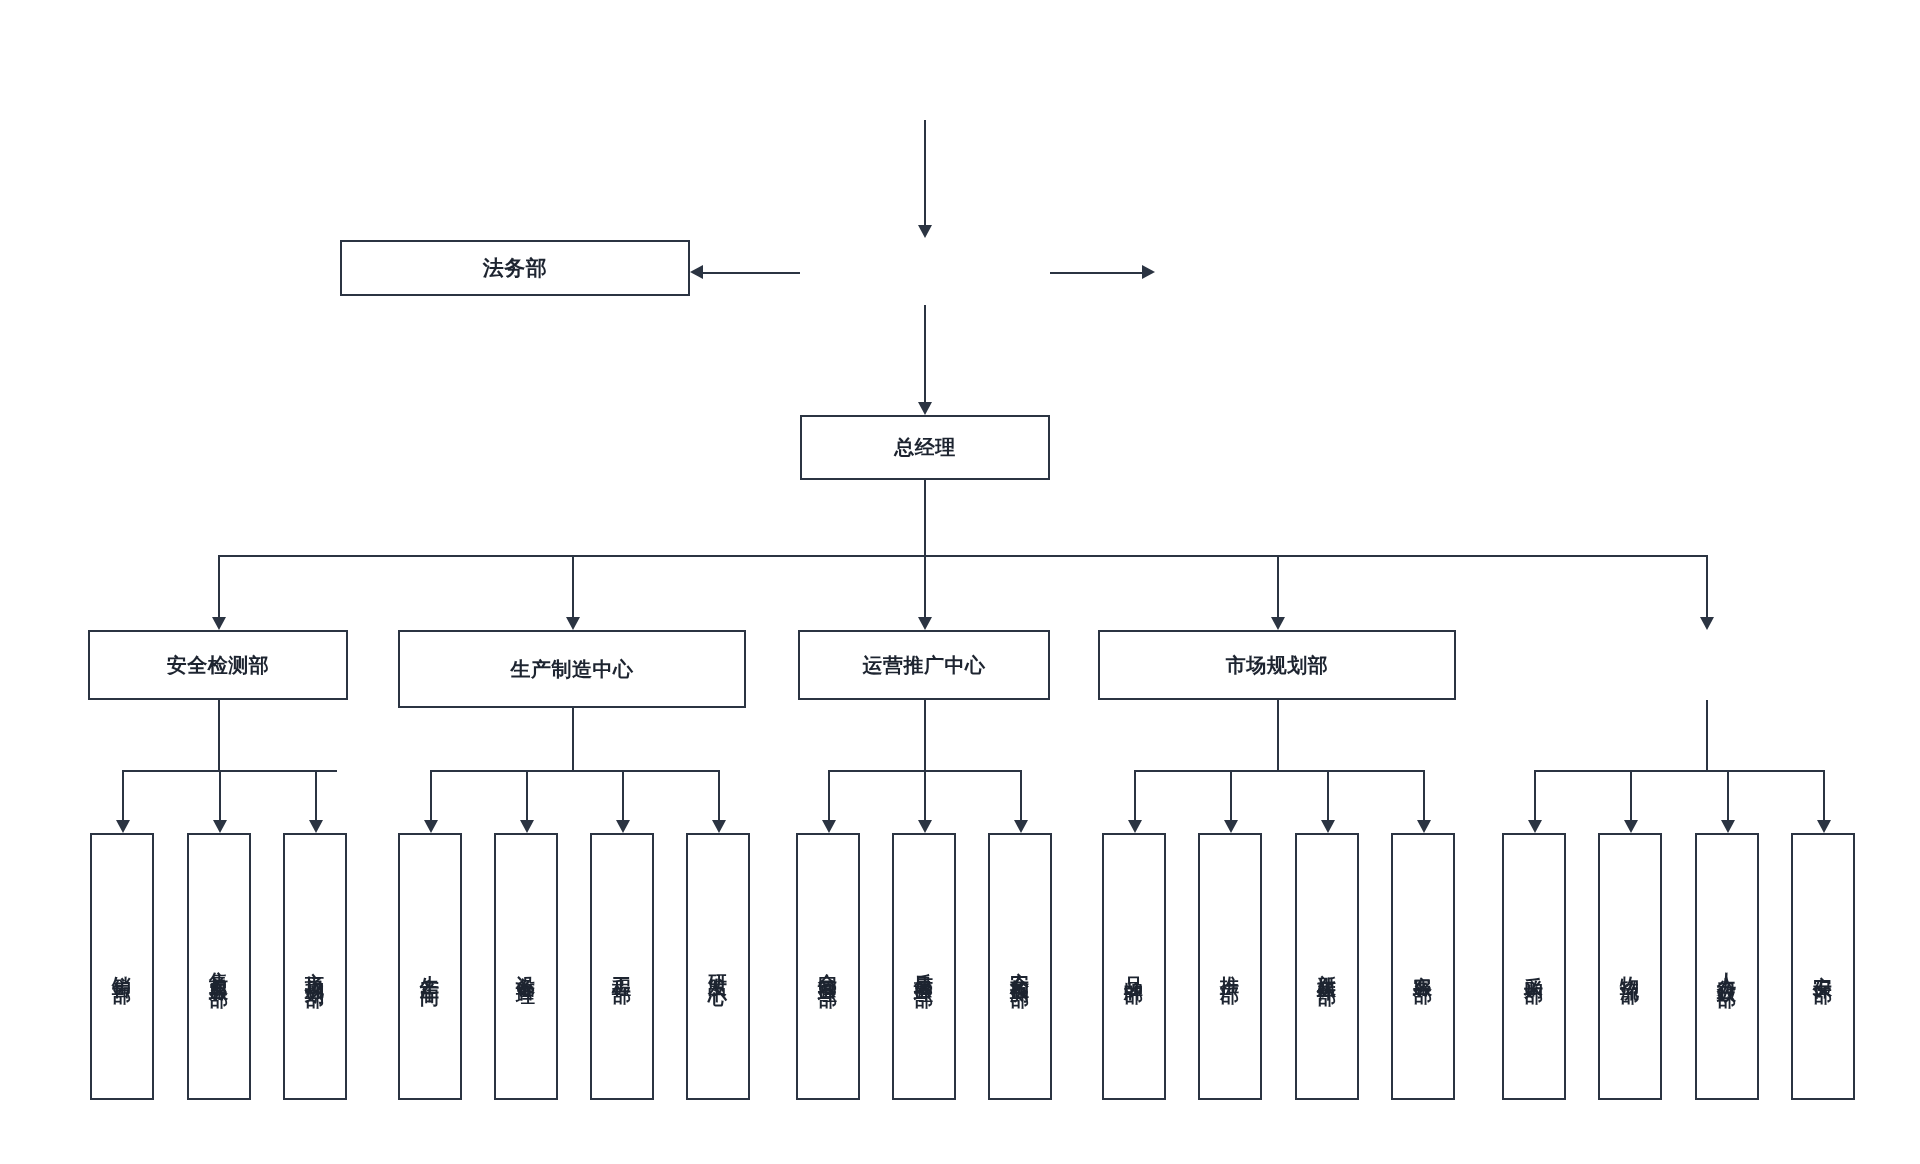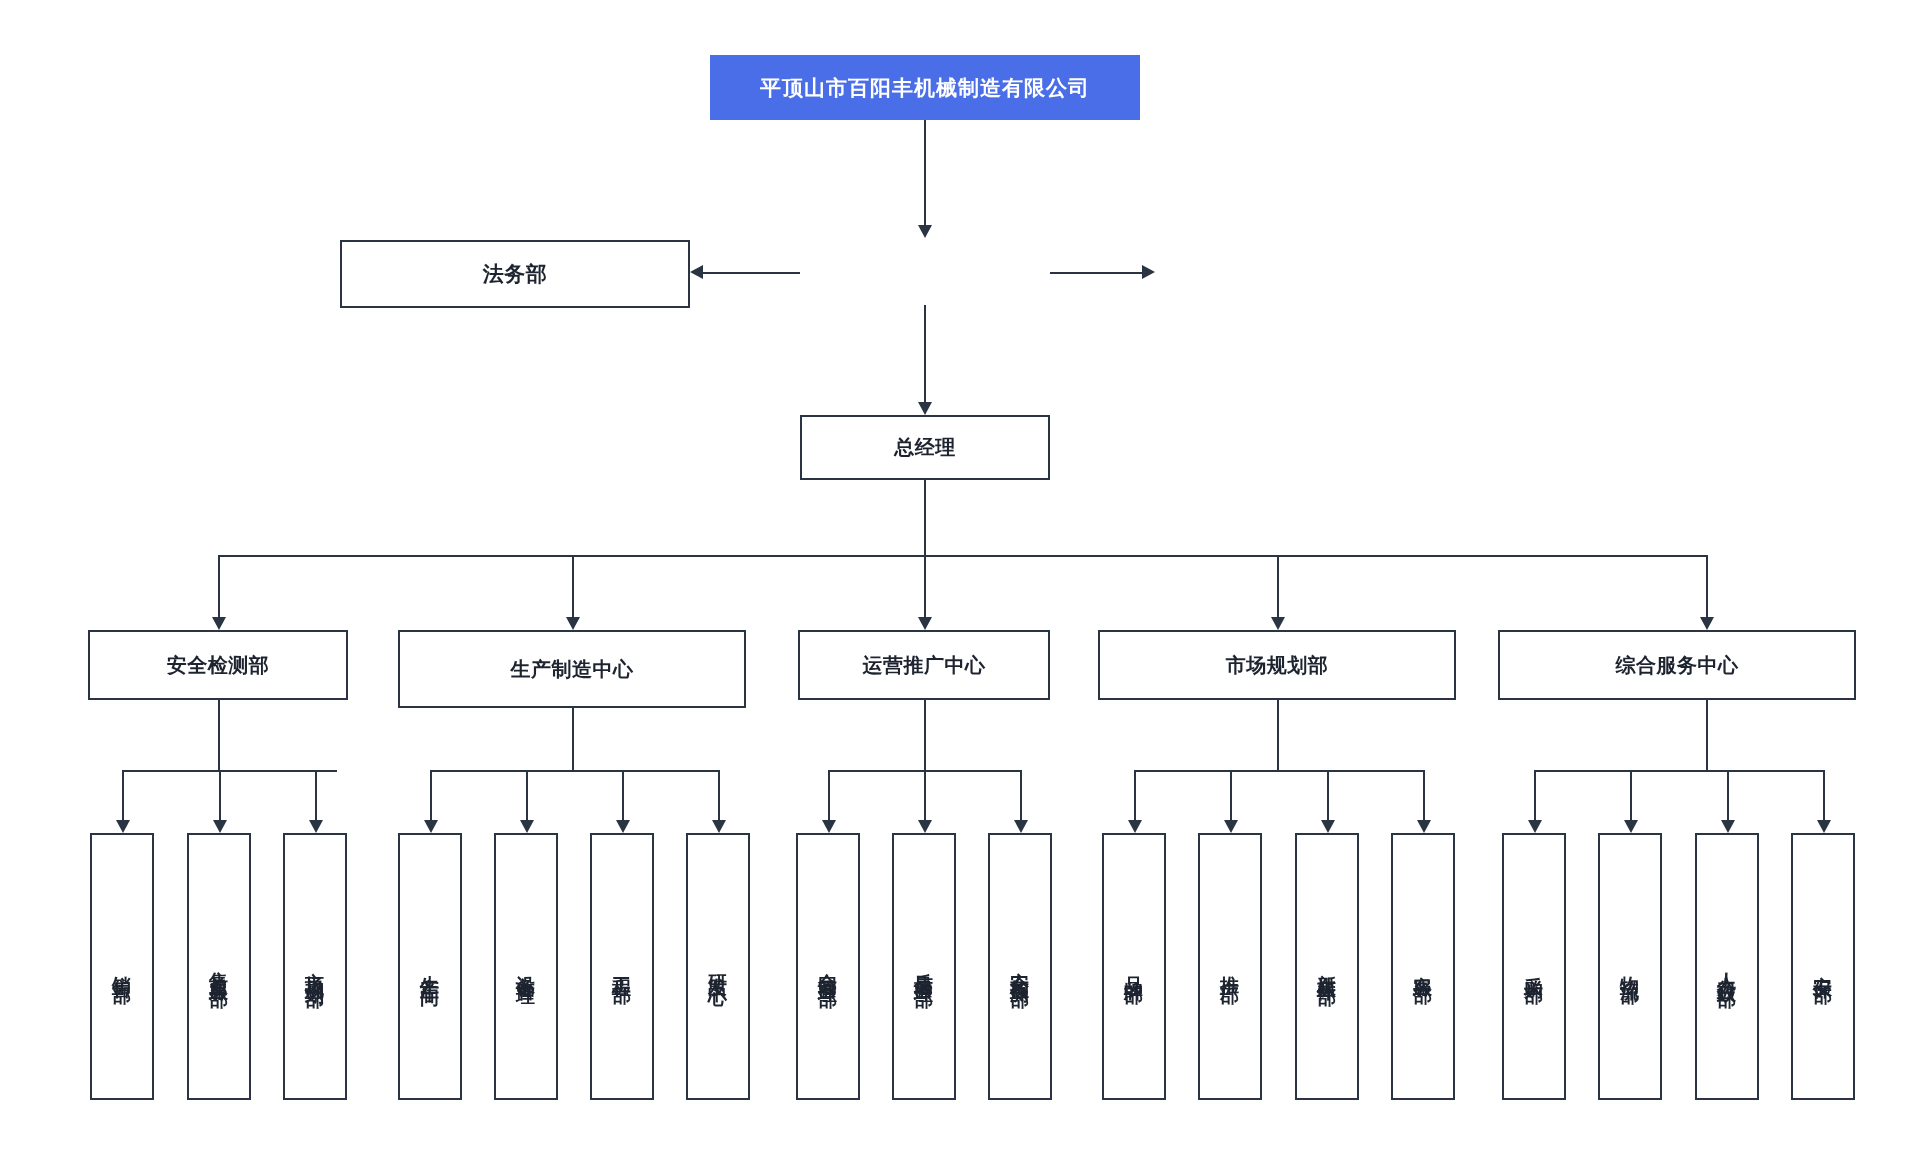--- a/index.html
+++ b/index.html
@@ -69,28 +69,25 @@
     border-top:7px solid transparent;
     border-bottom:7px solid transparent;
     border-left:13px solid #2b3442;
   }
 </style>
 </head>
 <body>
 
 <div id="chart">
 
-  <div class="node root" style="left:710px;top:55px;width:430px;height:65px;">
-    <span>平顶山市百阳丰机械制造有限公司</span>
-  </div>
 
   <div class="ln v" style="left:924px;top:120px;height:105px;"></div>
   <div class="arrow down" style="left:918px;top:225px;"></div>
 
-  <div class="node lvl1" style="left:340px;top:240px;width:350px;height:68px;">
+  <div class="node lvl1" style="left:340px;top:240px;width:350px;height:56px;">
     <span>法务部</span>
   </div>
 
 
 
   <div class="ln h" style="left:703px;top:272px;width:97px;"></div>
   <div class="arrow left" style="left:690px;top:265px;"></div>
 
   <div class="ln h" style="left:1050px;top:272px;width:92px;"></div>
   <div class="arrow right" style="left:1142px;top:265px;"></div>
@@ -125,23 +122,20 @@
     <span>安全检测部</span>
   </div>
   <div class="node lvl3" style="left:398px;top:630px;width:348px;height:78px;">
     <span>生产制造中心</span>
   </div>
   <div class="node lvl3" style="left:798px;top:630px;width:252px;height:70px;">
     <span>运营推广中心</span>
   </div>
   <div class="node lvl3" style="left:1098px;top:630px;width:358px;height:70px;">
     <span>市场规划部</span>
-  </div>
-  <div class="node lvl3" style="left:1498px;top:630px;width:358px;height:70px;">
-    <span>综合服务中心</span>
   </div>
 
   <div class="ln v" style="left:218px;top:700px;height:70px;"></div>
   <div class="ln h" style="left:122px;top:770px;width:215px;"></div>
   <div class="ln v" style="left:122px;top:770px;height:50px;"></div>
   <div class="arrow down" style="left:116px;top:820px;"></div>
   <div class="ln v" style="left:219px;top:770px;height:50px;"></div>
   <div class="arrow down" style="left:213px;top:820px;"></div>
   <div class="ln v" style="left:315px;top:770px;height:50px;"></div>
   <div class="arrow down" style="left:309px;top:820px;"></div>

